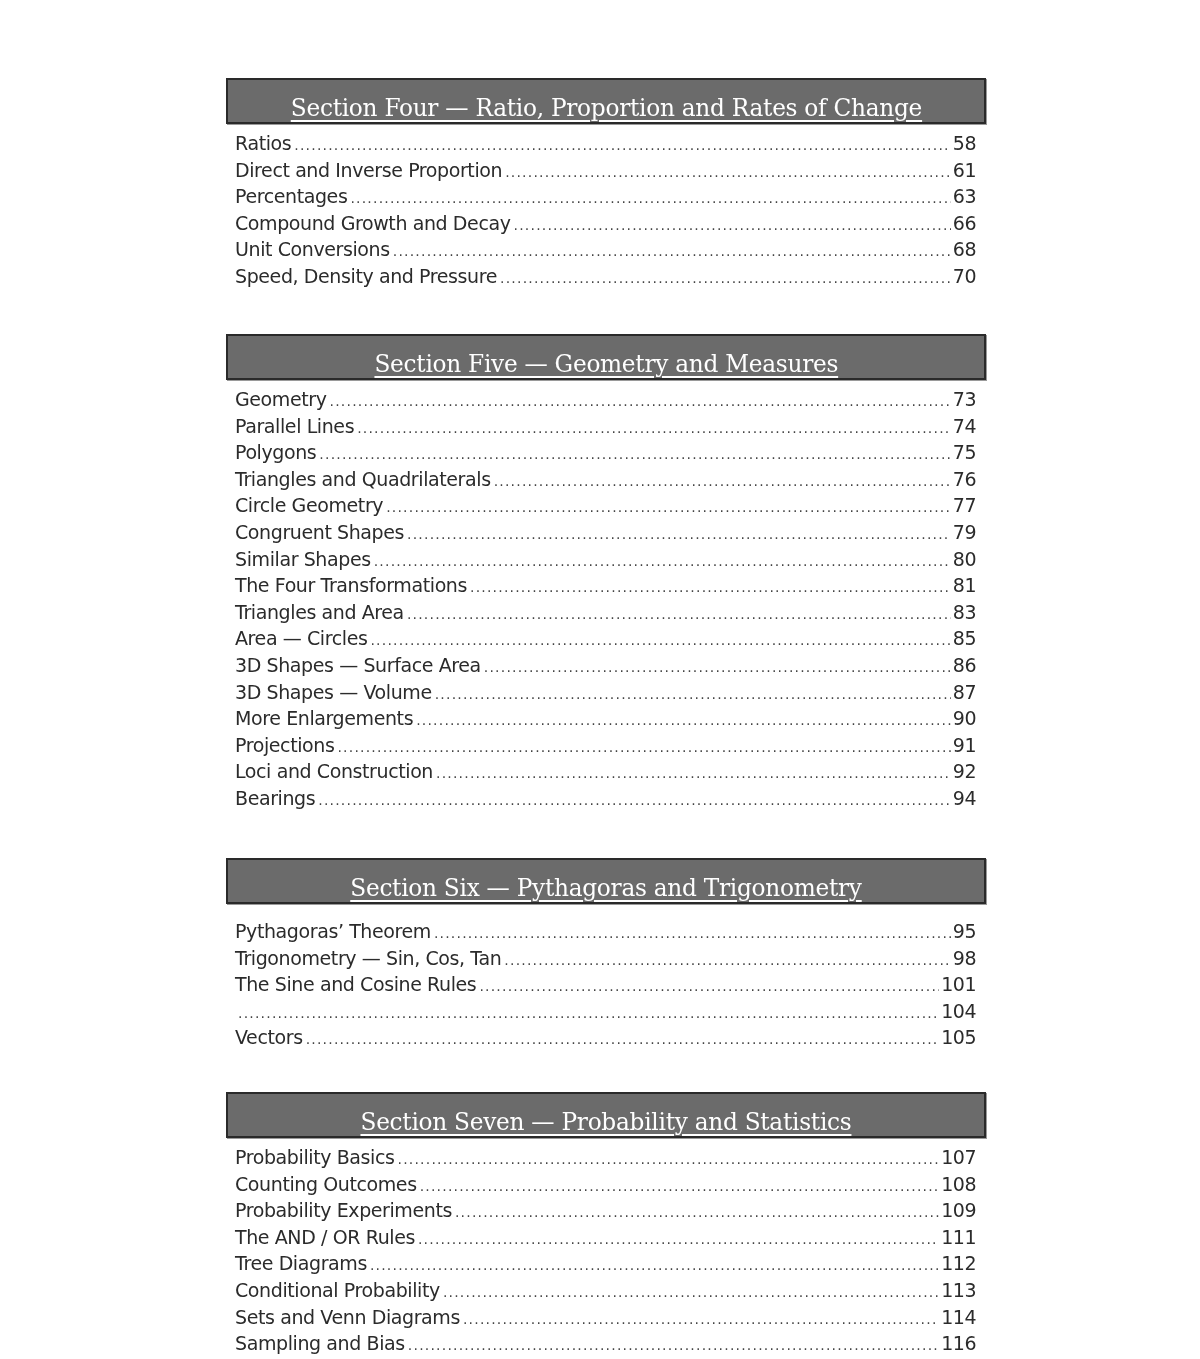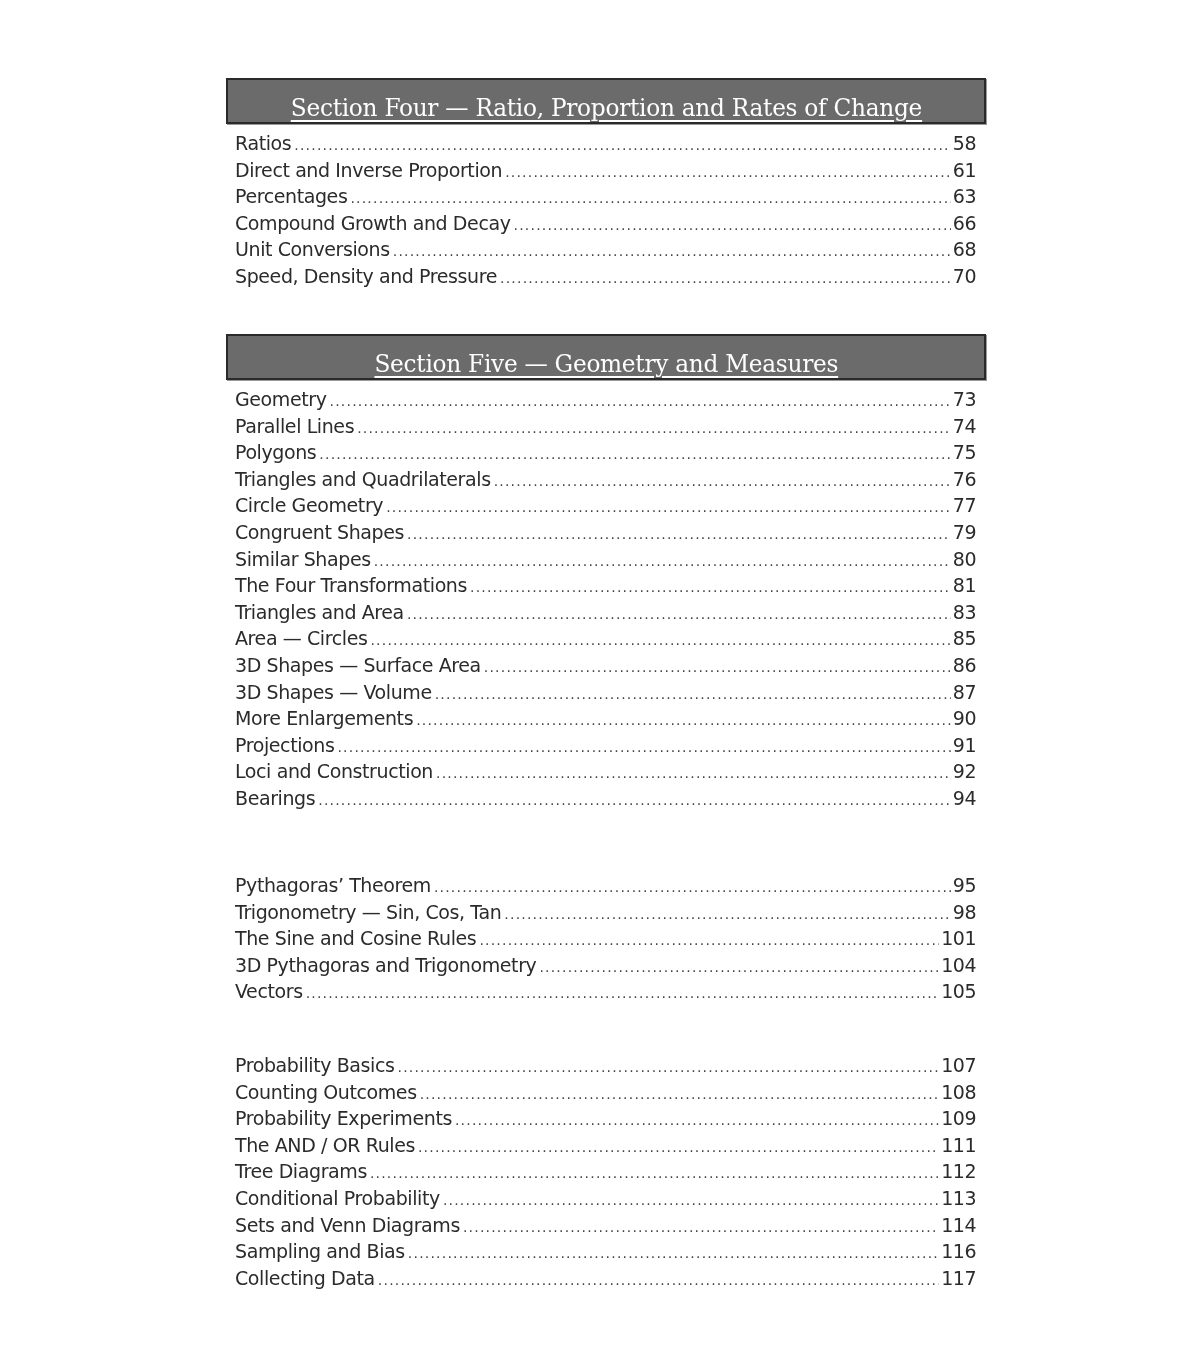--- a/index.html
+++ b/index.html
@@ -173,49 +173,54 @@
     <span class="page-num">92</span>
   </div>
           <div class="entry">
     <span class="label">Bearings</span>
     <span class="leader">................................................................................................................................................................................</span>
     <span class="page-num">94</span>
   </div>
         </div>
   </div>
       <div class="section" id="sec-six">
+    <div class="section-header">
+      <span class="section-title">Section Six — Pythagoras and Trigonometry</span>
+    </div>
     <div class="entries" style="height: 172px;">
           <div class="entry">
     <span class="label">Pythagoras’ Theorem</span>
     <span class="leader">................................................................................................................................................................................</span>
     <span class="page-num">95</span>
   </div>
           <div class="entry">
     <span class="label">Trigonometry — Sin, Cos, Tan</span>
     <span class="leader">................................................................................................................................................................................</span>
     <span class="page-num">98</span>
   </div>
           <div class="entry">
     <span class="label">The Sine and Cosine Rules</span>
     <span class="leader">................................................................................................................................................................................</span>
     <span class="page-num">101</span>
   </div>
           <div class="entry">
-    <span class="label">3D Pythagoras and Trigonometry</span>
     <span class="leader">................................................................................................................................................................................</span>
     <span class="page-num">104</span>
   </div>
           <div class="entry">
     <span class="label">Vectors</span>
     <span class="leader">................................................................................................................................................................................</span>
     <span class="page-num">105</span>
   </div>
         </div>
   </div>
       <div class="section" id="sec-seven">
+    <div class="section-header">
+      <span class="section-title">Section Seven — Probability and Statistics</span>
+    </div>
     <div class="entries">
           <div class="entry">
     <span class="label">Probability Basics</span>
     <span class="leader">................................................................................................................................................................................</span>
     <span class="page-num">107</span>
   </div>
           <div class="entry">
     <span class="label">Counting Outcomes</span>
     <span class="leader">................................................................................................................................................................................</span>
     <span class="page-num">108</span>

